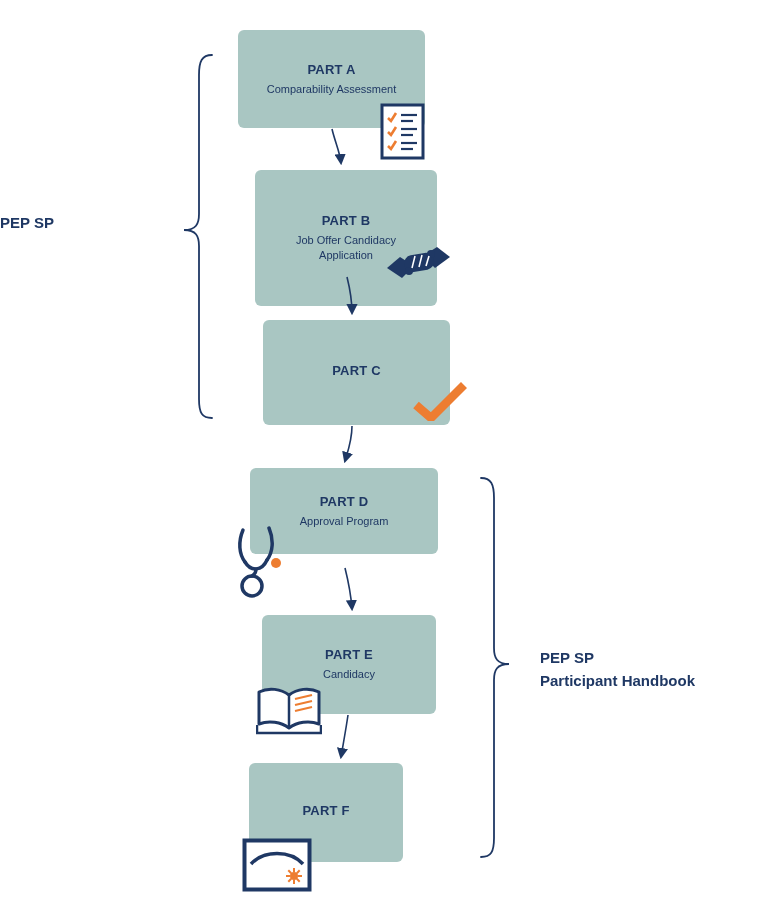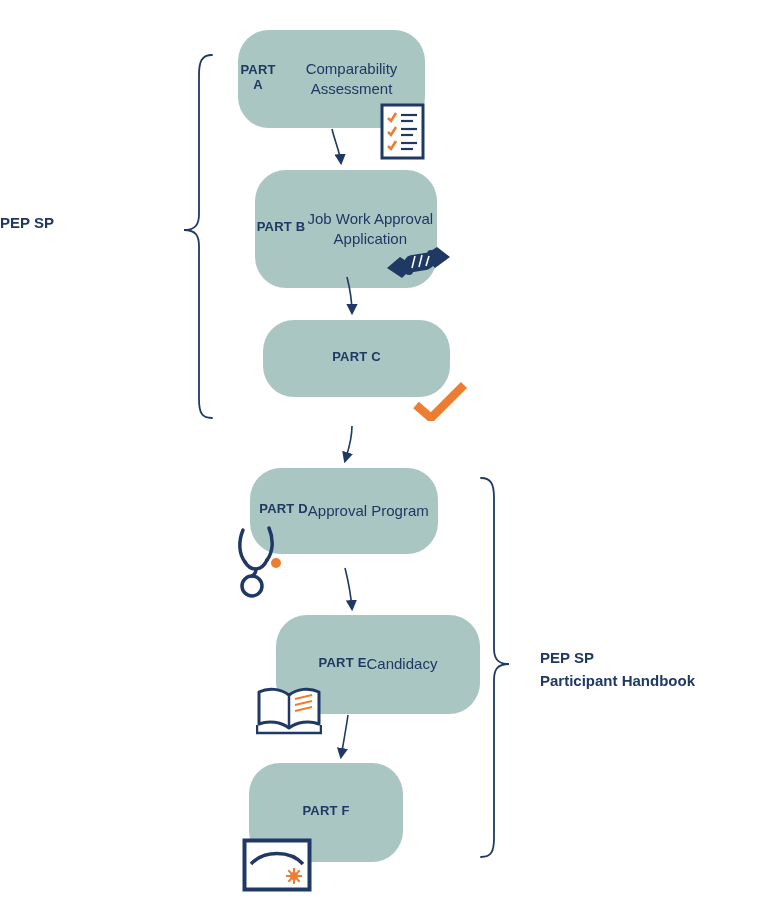--- a/index.html
+++ b/index.html
@@ -2,31 +2,31 @@
 <html><head>
 <meta charset="utf-8">
 <style>
   html,body{margin:0;padding:0;}
   body{
     width:757px;height:900px;position:relative;background:#ffffff;
     font-family:"Liberation Sans", sans-serif;overflow:hidden;
   }
   .canvas{position:absolute;left:0;top:0;width:757px;height:900px;}
   .node{
-    position:absolute;background:#A9C6C2;border-radius:31px;
-    display:flex;flex-direction:row;align-items:center;justify-content:center;
+    position:absolute;background:#A9C6C2;border-radius:6px;
+    display:flex;flex-direction:column;align-items:center;justify-content:center;
     text-align:center;color:#1F3864;z-index:1;
   }
   .node .title{font-weight:bold;font-size:13px;margin-bottom:5px;letter-spacing:.2px;}
-  .node .subtitle{font-size:15px;line-height:1.35;}
+  .node .subtitle{font-size:11px;line-height:1.35;}
   .box-a{left:238px;top:30px;width:187px;height:98px}
-  .box-b{left:255px;top:170px;width:182px;height:118px}
-  .box-c{left:263px;top:320px;width:187px;height:77px}
+  .box-b{left:255px;top:170px;width:182px;height:136px}
+  .box-c{left:263px;top:320px;width:187px;height:105px}
   .box-d{left:250px;top:468px;width:188px;height:86px}
-  .box-e{left:276px;top:615px;width:204px;height:99px}
+  .box-e{left:262px;top:615px;width:174px;height:99px}
   .box-f{left:249px;top:763px;width:154px;height:99px}
   .box-a .subtitle{max-width:172px}
   .box-b .subtitle{max-width:130px}
   .box-c .subtitle{max-width:120px}
   .box-d .subtitle{max-width:160px}
   .box-e .subtitle{max-width:160px}
   .box-f .subtitle{max-width:162px}
   .brace-label{
     position:absolute;color:#1F3864;font-weight:bold;font-size:15px;
     text-align:left;line-height:1.55;z-index:1;
@@ -56,21 +56,21 @@
     <div>Participant Handbook</div>
   </div>
 
   <div class="node box-a">
     <div class="title">PART A</div>
     <div class="subtitle">Comparability Assessment</div>
   </div>
 
   <div class="node box-b">
     <div class="title">PART B</div>
-    <div class="subtitle">Job Work Approval Application</div>
+    <div class="subtitle">Job Offer Candidacy Application</div>
   </div>
 
   <div class="node box-c">
     <div class="title">PART C</div>
   </div>
 
   <div class="node box-d">
     <div class="title">PART D</div>
     <div class="subtitle">Approval Program</div>
   </div>

